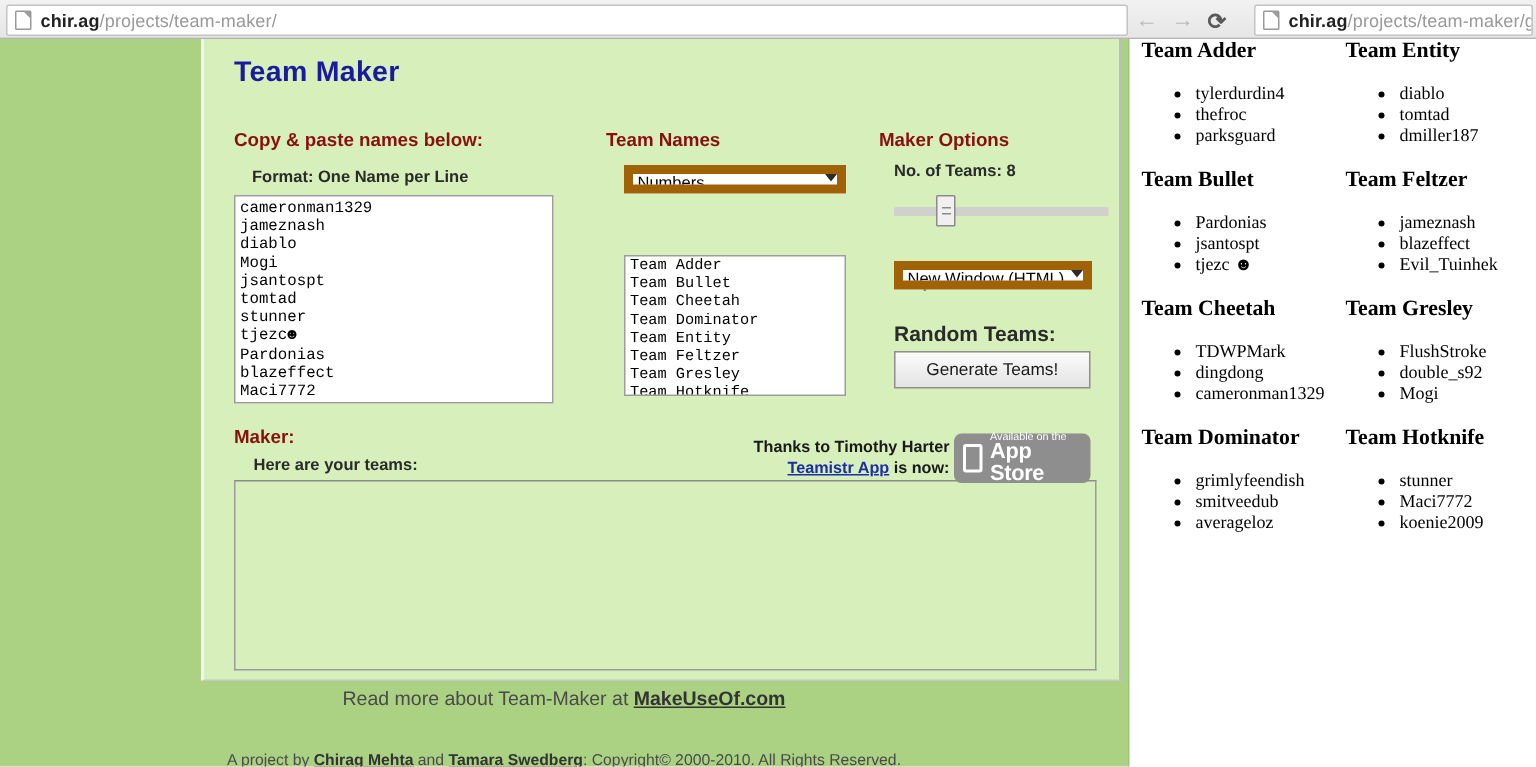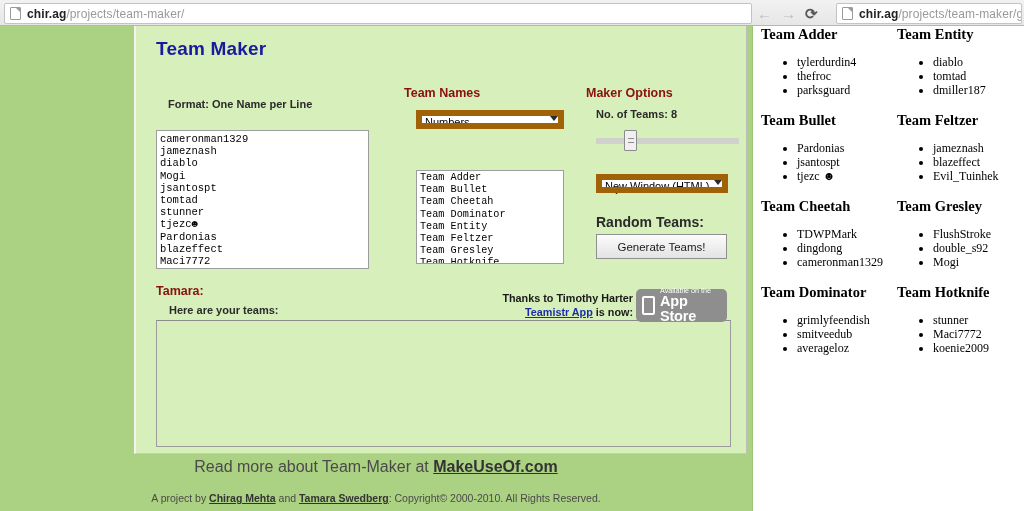--- a/index.html
+++ b/index.html
@@ -231,21 +231,21 @@
   .appstore-txt .small { font-size: 7.2px; display: block; }
   .appstore-txt .big { font-size: 14.5px; display: block; font-weight: bold; letter-spacing: -0.2px; }
 
   
   .footer {
     position: absolute; top: 432px; left: 0;
     width: 752px;
     text-align: center;
     color: #4a4a4a;
   }
-  .footer .line1 { font-size: 16px; margin-bottom: 16px; }
+  .footer .line1 { font-size: 13px; margin-bottom: 28px; }
   .footer .line2 { font-size: 10.5px; }
   .footer a { color: #333333; text-decoration: underline; font-weight: bold; }
   .footer .line1 a { font-weight: bold; }
 
   
   .page-right {
     position: absolute; top: 26px; left: 752px;
     width: 272px; height: 485px;
     background: #ffffff;
     border-left: 1px solid #9cc47f;
@@ -298,20 +298,21 @@
     <span class="url-text"><b>chir.ag</b><span>/projects/team-maker/g</span></span>
   </div>
 </div>
 
 <div class="page-left">
   <div class="content-panel">
 
     <h1 class="title">Team Maker</h1>
 
     <div class="col col-paste">
+      <div class="section-head">Copy &amp; paste names below:</div>
       <span class="sub-label">Format: One Name per Line</span>
       <textarea class="names-area" spellcheck="false" style="">cameronman1329
 jameznash
 diablo
 Mogi
 jsantospt
 tomtad
 stunner
 tjezc☻
 Pardonias
@@ -354,21 +355,21 @@
           <option>New Window (HTML)</option>
         </select>
         <span class="drop-arrow"></span>
       </div>
 
       <span class="random-label">Random Teams:</span>
       <button class="generate">Generate Teams!</button>
     </div>
 
     <div class="output-block">
-      <div class="section-head">Tamara:</div>
+      <div class="section-head">Maker:</div>
       <span class="output-sub">Here are your teams:</span>
       <textarea class="output-area" spellcheck="false" style=""></textarea>
     </div>
 
     <div class="thanks">
       <div>Thanks to Timothy Harter</div>
       <div><a href="#">Teamistr App</a><span> is now:</span></div>
     </div>
     <div class="appstore">
       <span class="phone-glyph"></span>

